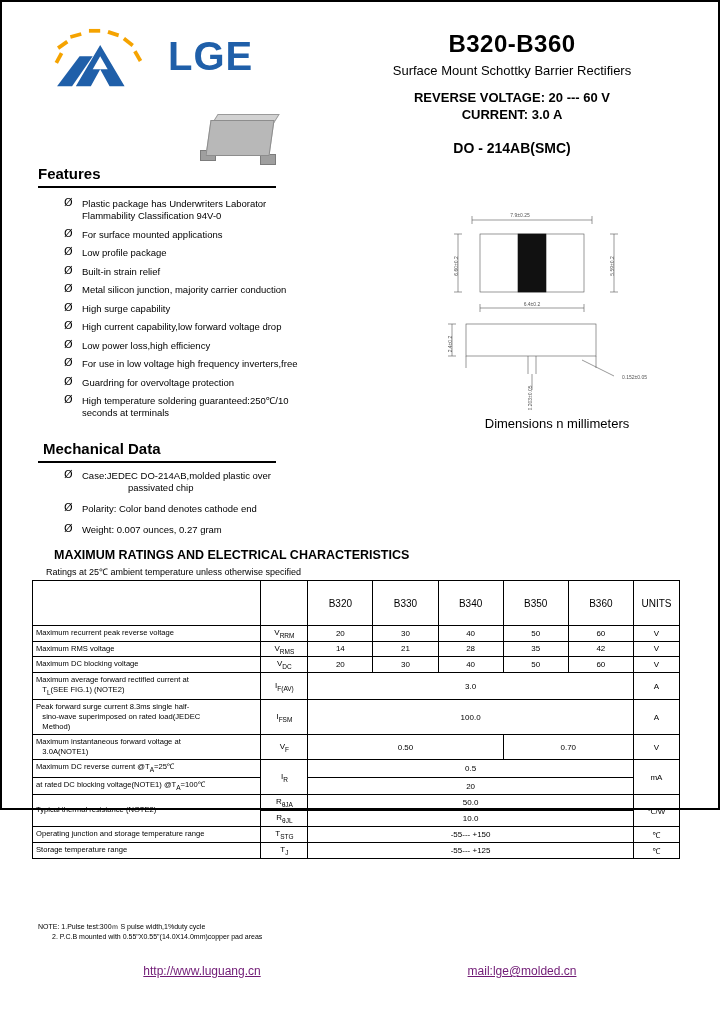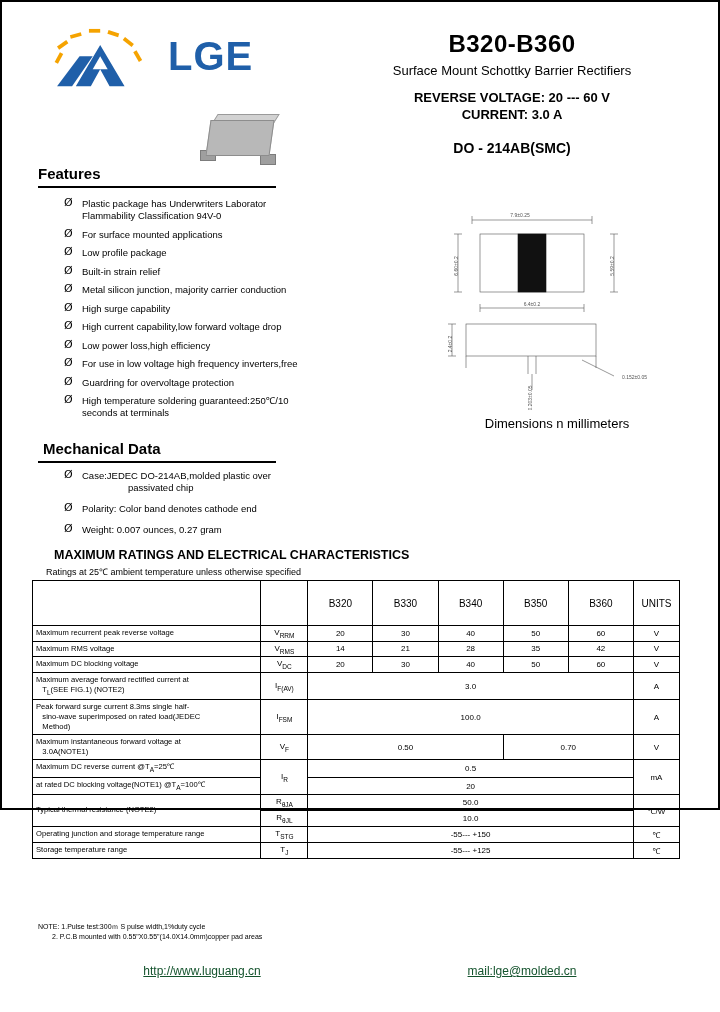--- a/index.html
+++ b/index.html
@@ -39,21 +39,21 @@
   table.main{position:absolute;left:30px;top:578px;border-collapse:collapse;width:648px;font-size:8px;}
   table.main td{border:1px solid #000;padding:2px 3px;vertical-align:middle;}
   td.desc{width:240px;font-size:7.6px;line-height:10px;}
   td.sym{width:42px;text-align:center;font-size:8px;}
   td.val{text-align:center;width:62px;}
   td.unit{width:40px;text-align:center;}
   td.hdr{text-align:center;font-size:10px;height:40px;}
   .notes{position:absolute;left:36px;top:920px;font-size:7px;line-height:9.5px;}
   .notes .n2{padding-left:14px;}
   .footer{position:absolute;left:0;top:962px;width:720px;text-align:center;font-size:12px;}
-  .footer a{color:#14532d;text-decoration:underline;}
+  .footer a{color:#701a75;text-decoration:underline;}
   .foot-l{display:inline-block;width:320px;text-align:center;}
   .foot-r{display:inline-block;width:320px;text-align:center;}
   sub{font-size:6.5px;}
 </style>
 </head>
 <body>
 
 <div class="page">
 
   <div class="logo-wrap">

